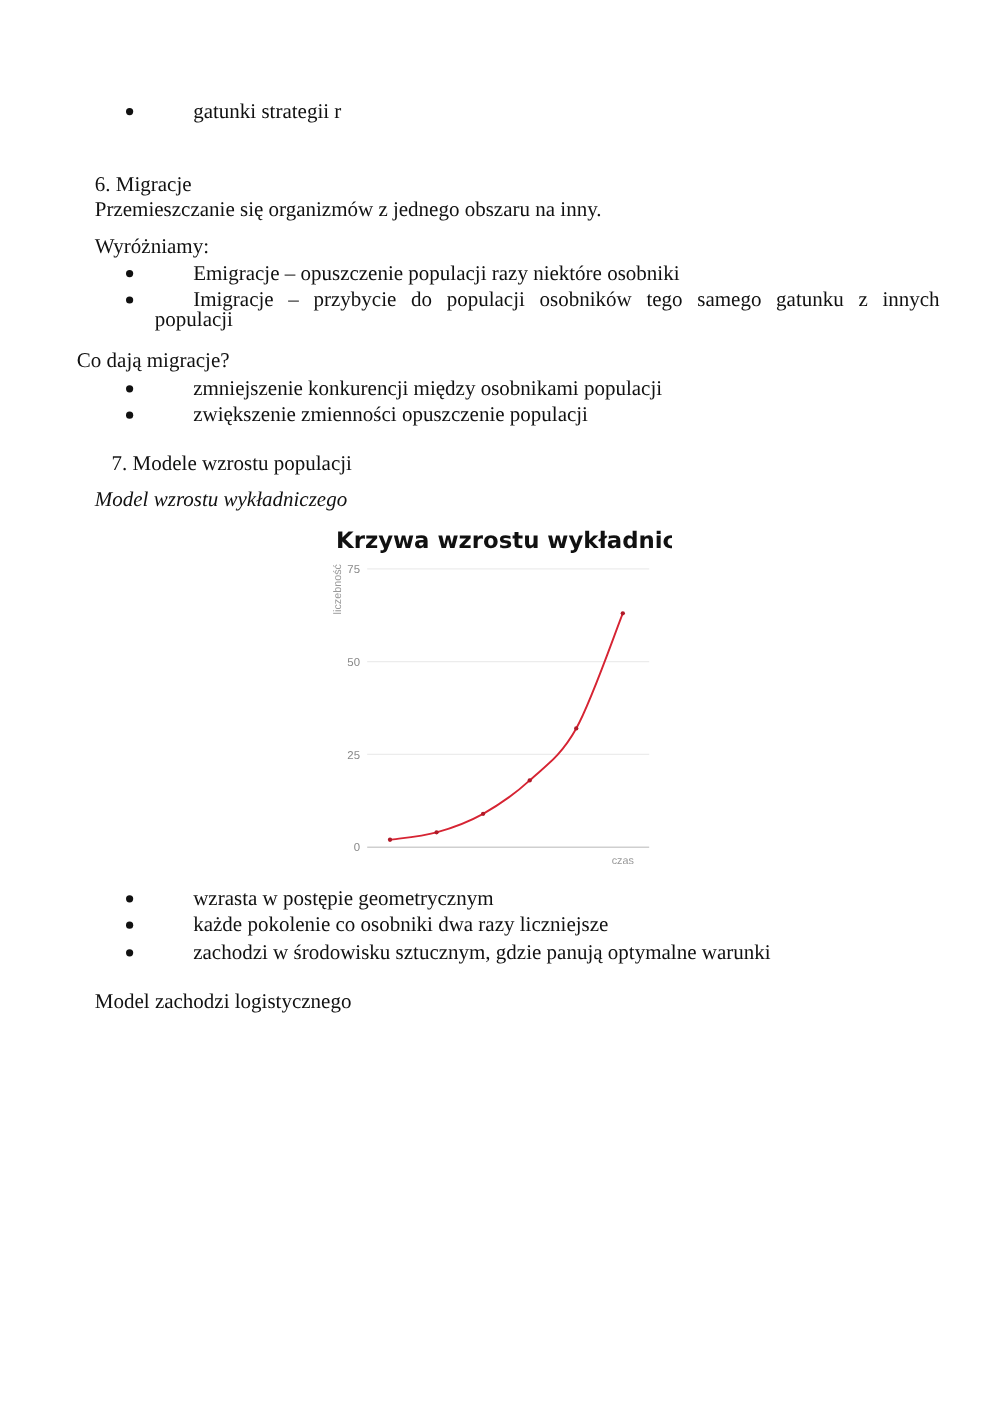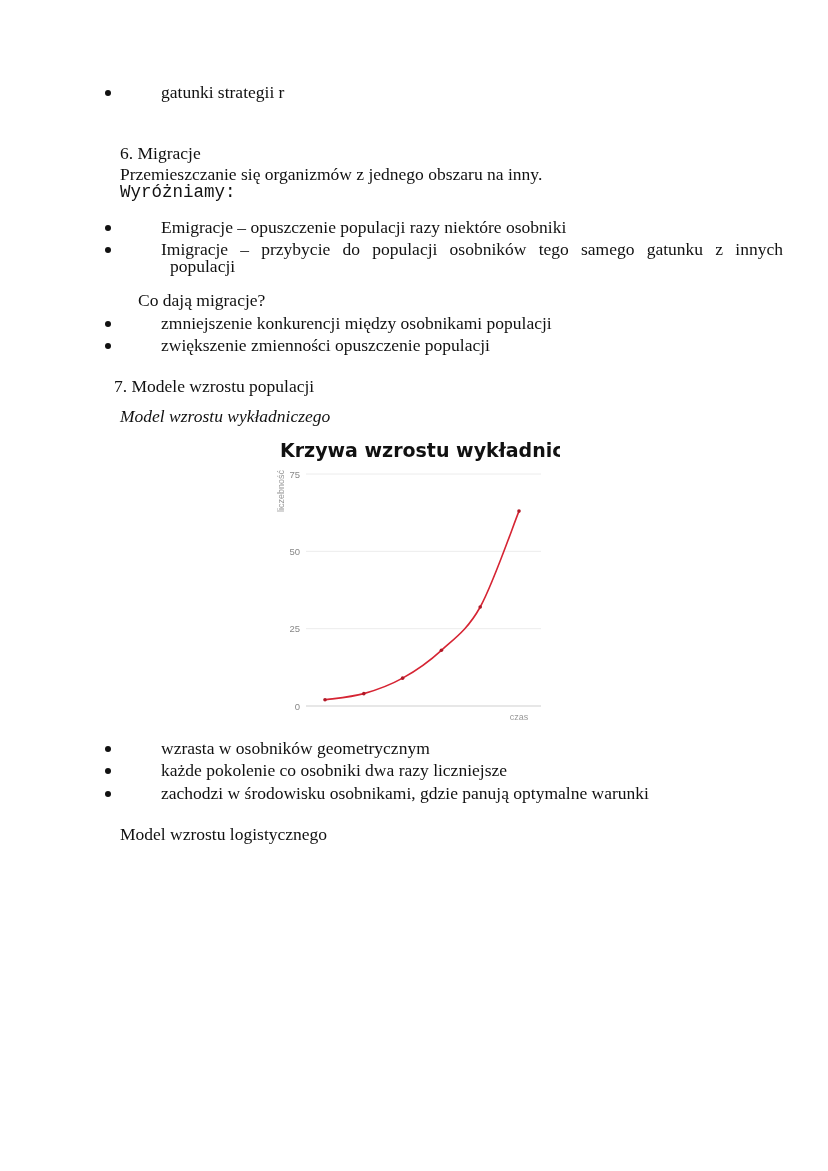--- a/index.html
+++ b/index.html
@@ -1,20 +1,20 @@
 <!DOCTYPE html>
 <html><head>
   <meta charset="utf-8">
   <style>
     html, body { margin: 0; padding: 0; background: #ffffff; }
     body {
       width: 828px; height: 1171px; position: relative; overflow: hidden;
       font-family: "Liberation Serif", serif; font-size: 17.5px; color: #111;
     }
-    .line { position: absolute; white-space: nowrap; line-height: 20px; margin-left: 41px; }
+    .line { position: absolute; white-space: nowrap; line-height: 20px; }
     .bullet-row { position: absolute; left: 103px; line-height: 20px; }
     .bullet-row .dot { position: absolute; left: 0; top: 0; width: 20px; }
     .bullet-row .dot::before {
       content: ""; position: absolute; left: 2px; top: 8px; width: 6px; height: 6px;
       border-radius: 50%; background: #111;
     }
     .bullet-row .txt { position: absolute; left: 26px; top: 0; white-space: nowrap; margin-left: 32px; }
     .justify { text-align: justify; text-align-last: justify; width: 622px; white-space: normal !important; }
     #chart { position: absolute; left: 270px; top: 432px; width: 290px; height: 300px; }
     .chart-title { font-family: "DejaVu Sans", sans-serif; font-weight: bold; font-size: 19px; fill: #111; }
@@ -24,43 +24,43 @@
 </head>
 <body>
 
 <div class="bullet-row" style="top:82px;">
   <span class="dot"></span>
   <span class="txt">gatunki strategii r</span>
 </div>
 
 <div class="line" style="left:79px; top:143px;">6. Migracje</div>
 <div class="line" style="left:79px; top:164px;">Przemieszczanie się organizmów z jednego obszaru na inny.</div>
-<div class="line" style="left:79px; top:182px;font-family:Liberation Mono, monospace;">Wyróżniamy:</div>
+<div class="line" style="left:79px; top:195px;">Wyróżniamy:</div>
 
 <div class="bullet-row" style="top:217px;">
   <span class="dot"></span>
   <span class="txt">Emigracje – opuszczenie populacji razy niektóre osobniki</span>
 </div>
 <div class="bullet-row" style="top:239px;">
   <span class="dot"></span>
   <span class="txt justify">Imigracje – przybycie do populacji osobników tego samego gatunku z innych</span>
 </div>
 <div class="line" style="left:129px; top:256px;">populacji</div>
 
-<div class="line" style="left:97px; top:290px;">Co dają migracje?</div>
+<div class="line" style="left:64px; top:290px;">Co dają migracje?</div>
 <div class="bullet-row" style="top:313px;">
   <span class="dot"></span>
   <span class="txt">zmniejszenie konkurencji między osobnikami populacji</span>
 </div>
 <div class="bullet-row" style="top:335px;">
   <span class="dot"></span>
   <span class="txt">zwiększenie zmienności opuszczenie populacji</span>
 </div>
 
-<div class="line" style="left:73px; top:376px;">7. Modele wzrostu populacji</div>
+<div class="line" style="left:93px; top:376px;">7. Modele wzrostu populacji</div>
 <div class="line" style="left:79px; top:406px;font-style:italic;">Model wzrostu wykładniczego</div>
 
 <svg id="chart" viewBox="0 0 290 300" width="290" height="300">
   <text class="chart-title" x="10" y="25">Krzywa wzrostu wykładniczego</text>
   <text class="axlabel" transform="translate(14,80) rotate(-90)" text-anchor="start">liczebność</text>
   <g id="grid">
       <line x1="36" x2="271" y1="274" y2="274" stroke="#cfcfcf" stroke-width="1.2"></line>
       <line x1="36" x2="271" y1="196.66666666666669" y2="196.66666666666669" stroke="#ececec" stroke-width="1"></line>
       <line x1="36" x2="271" y1="119.33333333333334" y2="119.33333333333334" stroke="#ececec" stroke-width="1"></line>
       <line x1="36" x2="271" y1="42" y2="42" stroke="#ececec" stroke-width="1"></line>
@@ -78,24 +78,24 @@
       <circle cx="132.6" cy="246.16" r="1.8" fill="#b01a28"></circle>
       <circle cx="171.4" cy="218.32" r="1.8" fill="#b01a28"></circle>
       <circle cx="210.2" cy="175.01333333333332" r="1.8" fill="#b01a28"></circle>
       <circle cx="249" cy="79.12" r="1.8" fill="#b01a28"></circle>
     </g>
   <text class="axlabel" x="249" y="288" text-anchor="middle">czas</text>
 </svg>
 
 <div class="bullet-row" style="top:738px;">
   <span class="dot"></span>
-  <span class="txt">wzrasta w osobników geometrycznym</span>
+  <span class="txt">wzrasta w postępie geometrycznym</span>
 </div>
 <div class="bullet-row" style="top:760px;">
   <span class="dot"></span>
   <span class="txt">każde pokolenie co osobniki dwa razy liczniejsze</span>
 </div>
 <div class="bullet-row" style="top:783px;">
   <span class="dot"></span>
-  <span class="txt">zachodzi w środowisku osobnikami, gdzie panują optymalne warunki</span>
+  <span class="txt">zachodzi w środowisku sztucznym, gdzie panują optymalne warunki</span>
 </div>
 
-<div class="line" style="left:79px; top:824px;">Model wzrostu logistycznego</div>
+<div class="line" style="left:79px; top:824px;">Model zachodzi logistycznego</div>
 
 </body></html>

